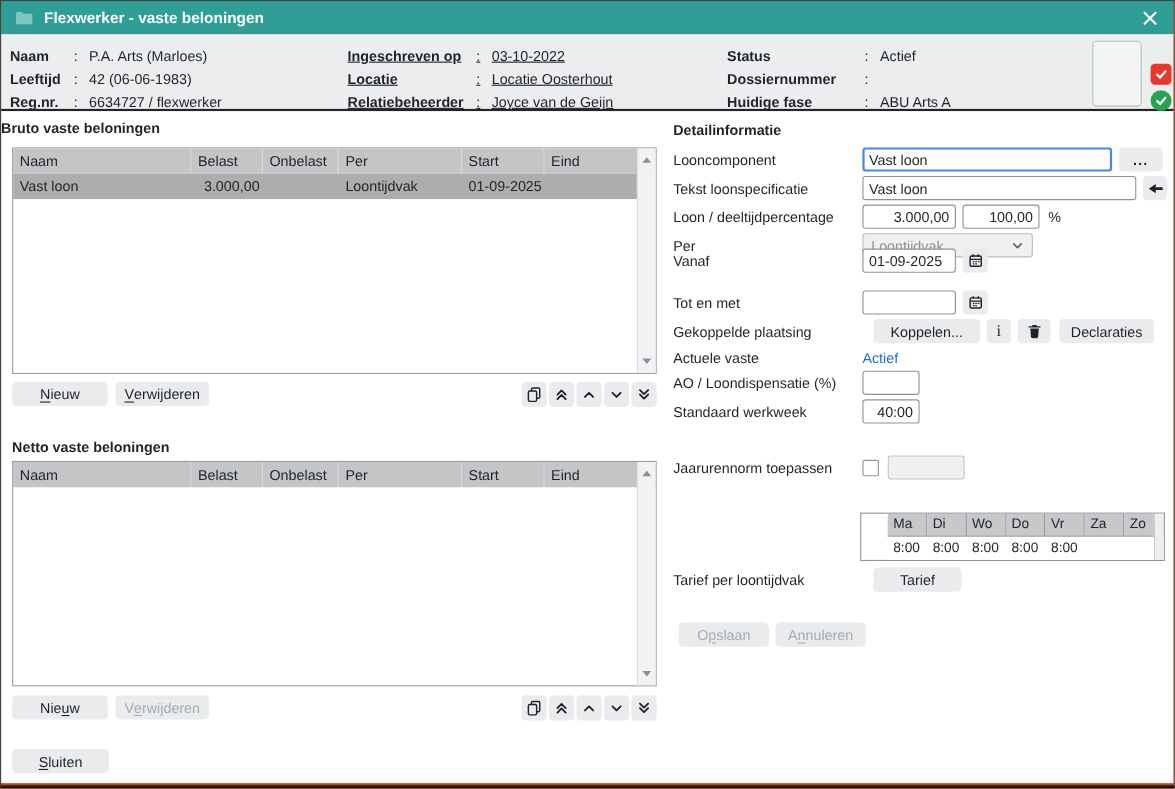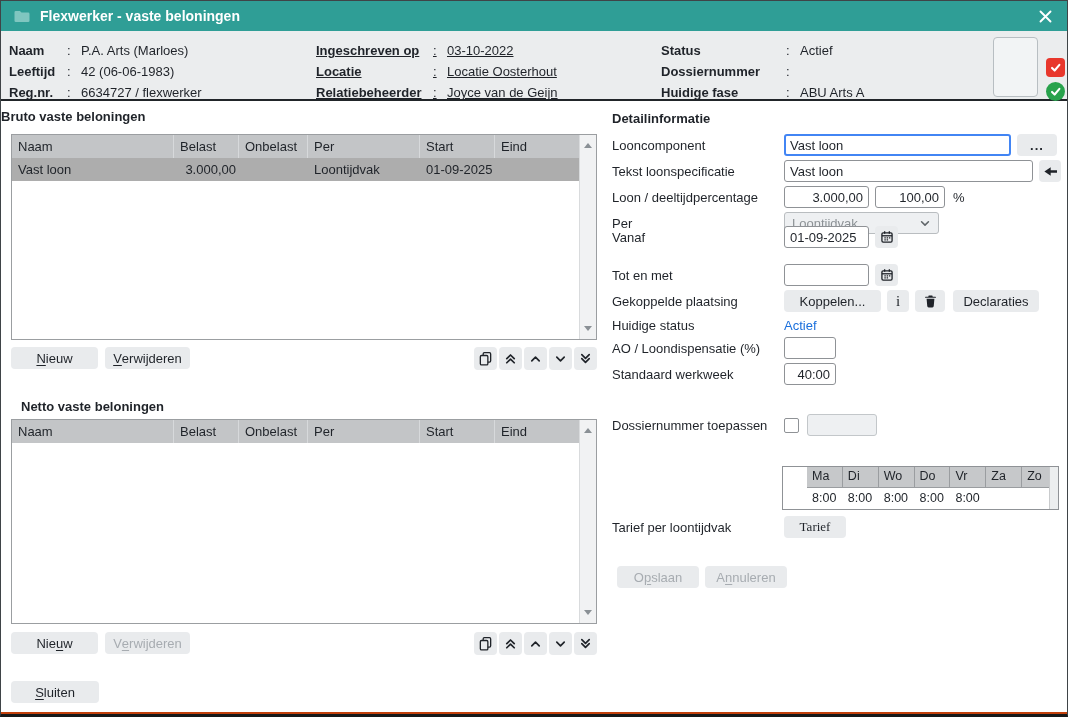--- a/index.html
+++ b/index.html
@@ -56,21 +56,21 @@
   .inp { height: 22px; border: 1px solid #8f9296; border-radius: 3px; padding: 0 5px; font-size: 13px;
          font-family: inherit; color: #1f2329; background: #fff; }
   .inp.r { text-align: right; }
   .inp.focus { border: 2px solid #4285f4; padding: 0 4px; }
   .inp.dis { background: #eef0f2; border-color: #c3c7ca; }
   .selectbox { width: 155px; height: 22px; border: 1px solid #b9bdc0; border-radius: 3px; background: #eef0f2;
                color: #8d9296; display: flex; align-items: center; justify-content: space-between; padding: 0 7px; cursor: default; }
   .checkbox { width: 15px; height: 15px; border: 1px solid #8f9296; border-radius: 2px; background: #fff; flex: none; cursor: pointer; }
   .link { color: #1a6fdc; cursor: pointer; }
   .formbtn { height: 22px; background: #e9ebed; border: none; border-radius: 4px; font-size: 13px; color: #1f2329;
-             display: inline-flex; align-items: center; justify-content: center; font-family: inherit; cursor: pointer; flex: none; }
+             display: inline-flex; align-items: center; justify-content: center; font-family: inherit; cursor: pointer; flex: none; margin-left: 10px; }
 
   
   .wtable { position: absolute; left: 781px; border: 1px solid #8f9296; background: #fff; }
   .wrow { display: flex; padding-left: 24px; }
   .wh { width: 38px; height: 21px; background: #c6c8ca; border-right: 1px solid #9a9da0; border-bottom: 1px solid #9a9da0; padding: 2px 0 0 5px; font-size: 12.5px; }
   .wc { width: 38px; height: 21px; padding: 3px 0 0 5px; font-size: 12.5px; background: #fff; }
   .wsliver { position: absolute; top: 0; right: 0; bottom: 0; width: 9px; background: #eceeef; border-left: 1px solid #c9cbcd; }
   .info-i { font-family: "Liberation Serif", serif; font-size: 15px; }
 </style>
 </head>
@@ -201,21 +201,21 @@
           </svg>
       </button>
       <button class="ibtn">
         <svg width="13" height="13" viewBox="0 0 14 14" fill="none" stroke="#1f2329" stroke-width="1.8" stroke-linecap="round" stroke-linejoin="round">
             <path d="M3 2.8 L7 6.8 L11 2.8"></path>
             <path d="M3 7.2 L7 11.2 L11 7.2"></path>
           </svg>
       </button>
     </div>
 
-    <div class="sect-title" style="left:20px; top:298px;">Netto vaste beloningen</div>
+    <div class="sect-title" style="left:10px; top:298px;">Netto vaste beloningen</div>
 
     <div class="grid-table" style="top:318px; height:205px;">
       <div class="gt-head">
         <div class="c w0">Naam</div>
         <div class="c w1">Belast</div>
         <div class="c w2">Onbelast</div>
         <div class="c w3">Per</div>
         <div class="c w4">Start</div>
         <div class="c w5">Eind</div>
       </div>
@@ -347,37 +347,37 @@
       <button class="formbtn" style="width:30px; margin-left:6px;">
         <svg width="13" height="14" viewBox="0 0 14 15">
             <path d="M5.4 1.6 h3.2 a.7.7 0 0 1 .7.7 v.5 h3 a.6.6 0 1 1 0 1.2 H1.7 a.6.6 0 1 1 0 -1.2 h3 v-.5 a.7.7 0 0 1 .7-.7z" fill="#1f2329"></path>
             <path d="M2.8 5 h8.4 l-.7 8a1.5 1.5 0 0 1-1.5 1.4 H5 A1.5 1.5 0 0 1 3.5 13z" fill="#1f2329"></path>
           </svg>
       </button>
       <button class="formbtn" style="width:86px; margin-left:8px;text-align:right;">Declaraties</button>
     </div>
 
     <div class="drow" style="top:216px; height:16px;">
-      <span class="dlab">Huidige status</span>
+      <span class="dlab">Actuele vaste</span>
       <span class="link">Actief</span>
     </div>
 
     <div class="drow" style="top:236px;">
       <span class="dlab">AO / Loondispensatie (%)</span>
       <input class="inp r" style="width: 52px;" value="">
     </div>
 
     <div class="drow" style="top:262px;">
       <span class="dlab">Standaard werkweek</span>
       <input class="inp r" style="width: 52px;" value="40:00">
     </div>
 
 
     <div class="drow" style="top:313px;">
-      <span class="dlab">Dossiernummer toepassen</span>
+      <span class="dlab">Jaarurennorm toepassen</span>
       <span class="checkbox"></span>
       <input class="inp dis" style="width: 70px; margin-left: 8px;" value="">
     </div>
 
 
     <div class="wtable" style="top:365px; width:277px;">
       <div class="wrow">
         <div class="wh">Ma</div>
         <div class="wh">Di</div>
         <div class="wh">Wo</div>
@@ -393,21 +393,21 @@
         <div class="wc">8:00</div>
         <div class="wc">8:00</div>
         <div class="wc"></div>
         <div class="wc"></div>
       </div>
       <div class="wsliver"></div>
     </div>
 
     <div class="drow" style="top:415px;">
       <span class="dlab">Tarief per loontijdvak</span>
-      <button class="formbtn" style="width:62px;font-family:Liberation Serif, serif;">Tarief</button>
+      <button class="formbtn" style="width:80px;">Tarief</button>
     </div>
 
     <button class="btn disabled" style="left:616px; top:465px; width:82px;">
       <span>O</span>
         <span class="key">p</span>
         <span>slaan</span>
     </button>
     <button class="btn disabled" style="left:704px; top:465px; width:82px;">
       <span>A</span>
         <span class="key">n</span>

